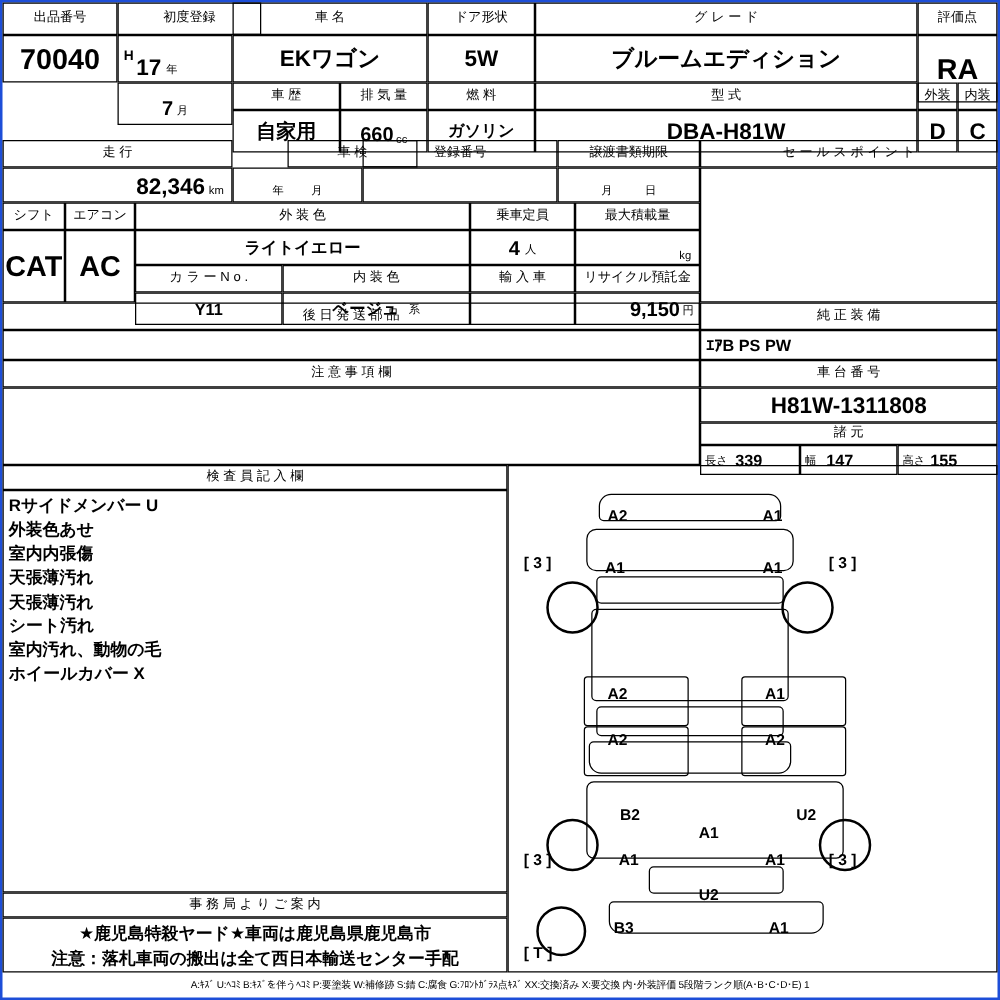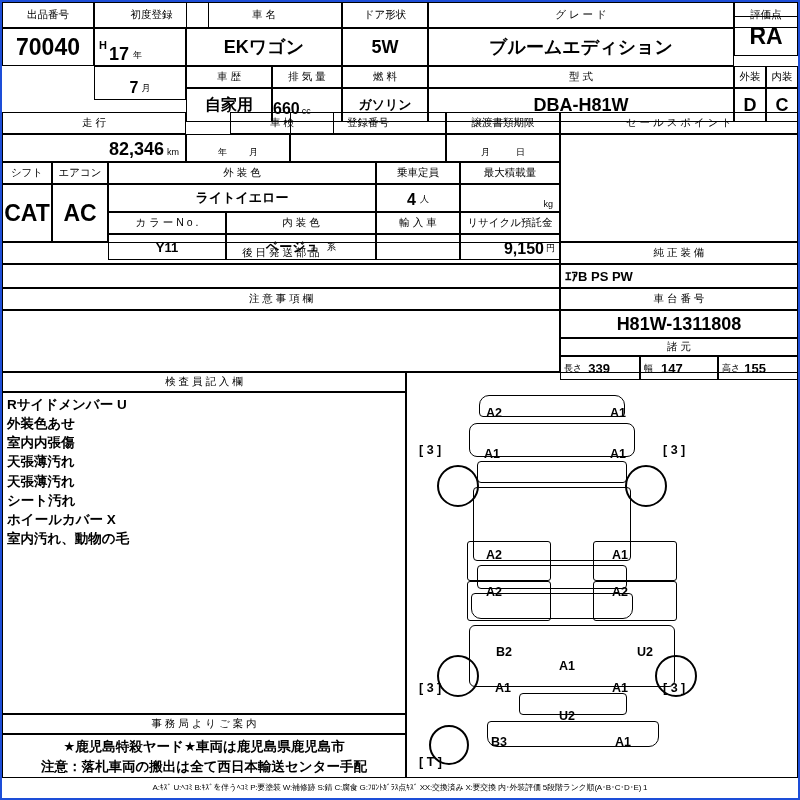--- a/index.html
+++ b/index.html
@@ -75,21 +75,21 @@
   <div class="cell ctr" style="left:426px;top:0;width:306px;height:26px;">
     <span class="lbl">グ レ ー ド</span>
   </div>
   <div class="cell ctr" style="left:426px;top:26px;width:306px;height:38px;">
     <span class="med">ブルームエディション</span>
   </div>
 
   <div class="cell ctr" style="left:732px;top:0;width:64px;height:26px;">
     <span class="lbl">評価点</span>
   </div>
-  <div class="cell ctr" style="left:732px;top:14px;width:64px;height:40px;">
+  <div class="cell ctr" style="left:732px;top:26px;width:64px;height:54px;">
     <span class="big">RA</span>
   </div>
 
   <div class="cell ctr" style="left:184px;top:64px;width:86px;height:22px;">
     <span class="lbl">車 歴</span>
   </div>
   <div class="cell ctr" style="left:270px;top:64px;width:70px;height:22px;">
     <span class="lbl">排 気 量</span>
   </div>
   <div class="cell ctr" style="left:340px;top:64px;width:86px;height:22px;">
@@ -108,21 +108,21 @@
   <div class="cell" style="left:92px;top:64px;width:92px;height:34px;">
     <div style="display:flex;align-items:flex-end;justify-content:center;height:100%;padding-bottom:2px;">
       <span class="mid">7</span>
       <span class="sub" style="padding-left:3px;padding-bottom:2px;">月</span>
     </div>
   </div>
   <div class="cell ctr" style="left:184px;top:86px;width:86px;height:34px;">
     <span class="mid">自家用</span>
   </div>
   <div class="cell" style="left:270px;top:86px;width:70px;height:34px;">
-    <div style="display:flex;align-items:flex-end;justify-content:flex-start;height:100%;padding-bottom:3px;">
+    <div style="display:flex;align-items:flex-end;justify-content:center;height:100%;padding-bottom:3px;">
       <span class="mid">660</span>
       <span class="sub" style="padding-left:2px;padding-bottom:2px;">cc</span>
     </div>
   </div>
   <div class="cell ctr" style="left:340px;top:86px;width:86px;height:34px;">
     <span class="sm">ガソリン</span>
   </div>
   <div class="cell ctr" style="left:426px;top:86px;width:306px;height:34px;">
     <span class="med">DBA-H81W</span>
   </div>
@@ -293,22 +293,22 @@
     <span class="lbl">検 査 員 記 入 欄</span>
   </div>
   <div class="cell" style="left:0;top:390px;width:404px;height:322px;">
     <div class="notes">
       <div>Rサイドメンバー U</div>
       <div>外装色あせ</div>
       <div>室内内張傷</div>
       <div>天張薄汚れ</div>
       <div>天張薄汚れ</div>
       <div>シート汚れ</div>
+      <div>室内汚れ、動物の毛</div>
       <div>ホイールカバー X</div>
-      <div>室内汚れ、動物の毛</div>
     </div>
   </div>
 
   <div class="cell ctr" style="left:0;top:712px;width:404px;height:20px;">
     <span class="lbl">事 務 局 よ り ご 案 内</span>
   </div>
   <div class="cell" style="left:0;top:732px;width:404px;height:44px;">
     <div class="footer-note" style="padding-top:2px;">
       <div>★鹿児島特殺ヤード★車両は鹿児島県鹿児島市</div>
       <div>注意：落札車両の搬出は全て西日本輸送センター手配</div>

